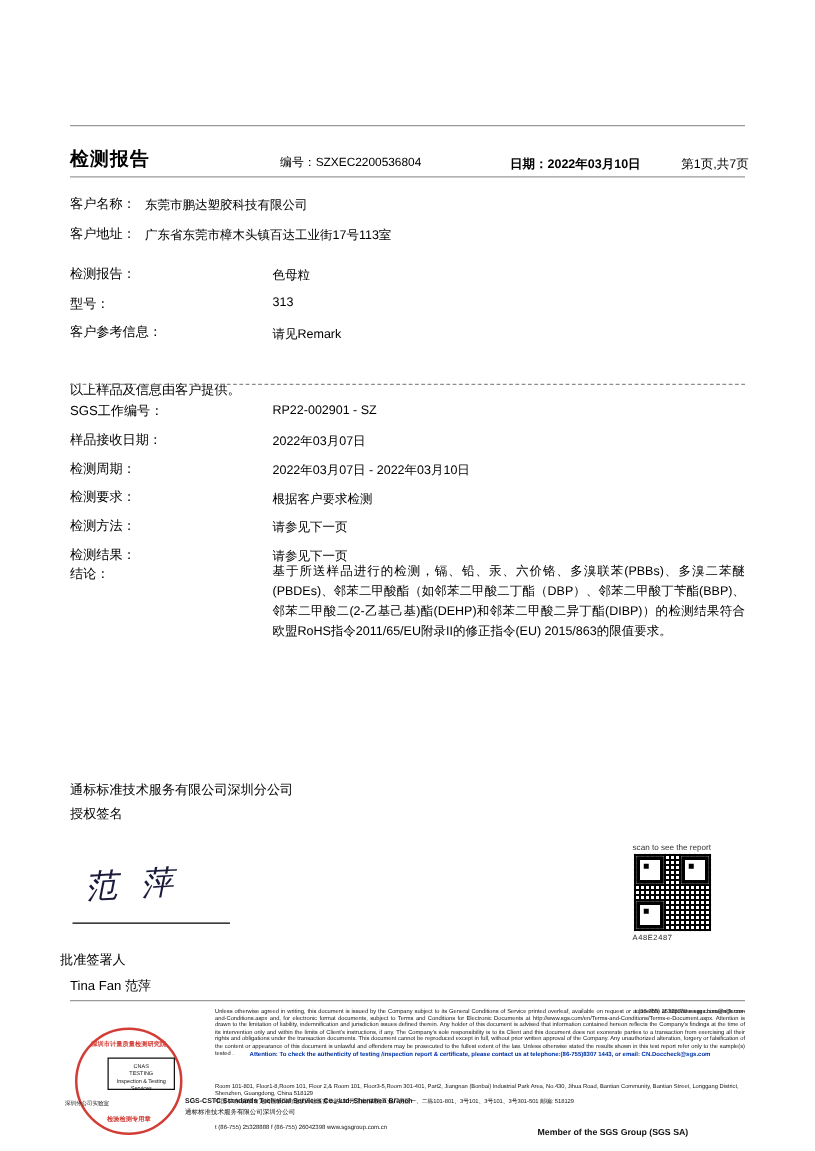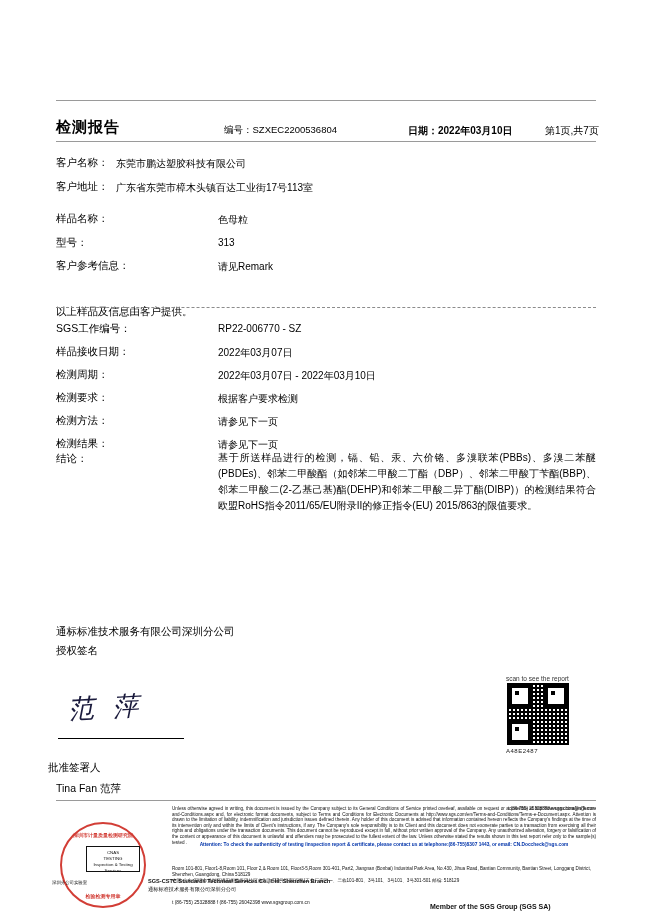--- a/index.html
+++ b/index.html
@@ -350,35 +350,35 @@
   <div class="report-date">日期：2022年03月10日</div>
   <div class="report-page">第1页,共7页</div>
   <div class="rule2"></div>
 
   <div class="field-label" style="top:156px">客户名称：</div>
   <div class="field-value" style="top:157px">东莞市鹏达塑胶科技有限公司</div>
 
   <div class="field-label" style="top:180px">客户地址：</div>
   <div class="field-value" style="top:181px">广东省东莞市樟木头镇百达工业街17号113室</div>
 
-  <div class="field-label" style="top:212px">样品名称：</div>
+  <div class="field-label" style="top:212px">检测报告：</div>
   <div class="field-value col2" style="top:213px">色母粒</div>
 
   <div class="field-label" style="top:236px">型号：</div>
   <div class="field-value col2" style="top:237px">313</div>
 
   <div class="field-label" style="top:259px">客户参考信息：</div>
   <div class="field-value col2" style="top:260px">请见Remark</div>
 
   <div class="note-line" style="top:281px">以上样品及信息由客户提供。</div>
 
   <div class="dashed" style="top:307px"></div>
 
   <div class="field-label" style="top:322px">SGS工作编号：</div>
-  <div class="field-value col2" style="top:323px">RP22-006770 - SZ</div>
+  <div class="field-value col2" style="top:323px">RP22-002901 - SZ</div>
 
   <div class="field-label" style="top:345px">样品接收日期：</div>
   <div class="field-value col2" style="top:346px">2022年03月07日</div>
 
   <div class="field-label" style="top:368px">检测周期：</div>
   <div class="field-value col2" style="top:369px">2022年03月07日 - 2022年03月10日</div>
 
   <div class="field-label" style="top:391px">检测要求：</div>
   <div class="field-value col2" style="top:392px">根据客户要求检测</div>
 

